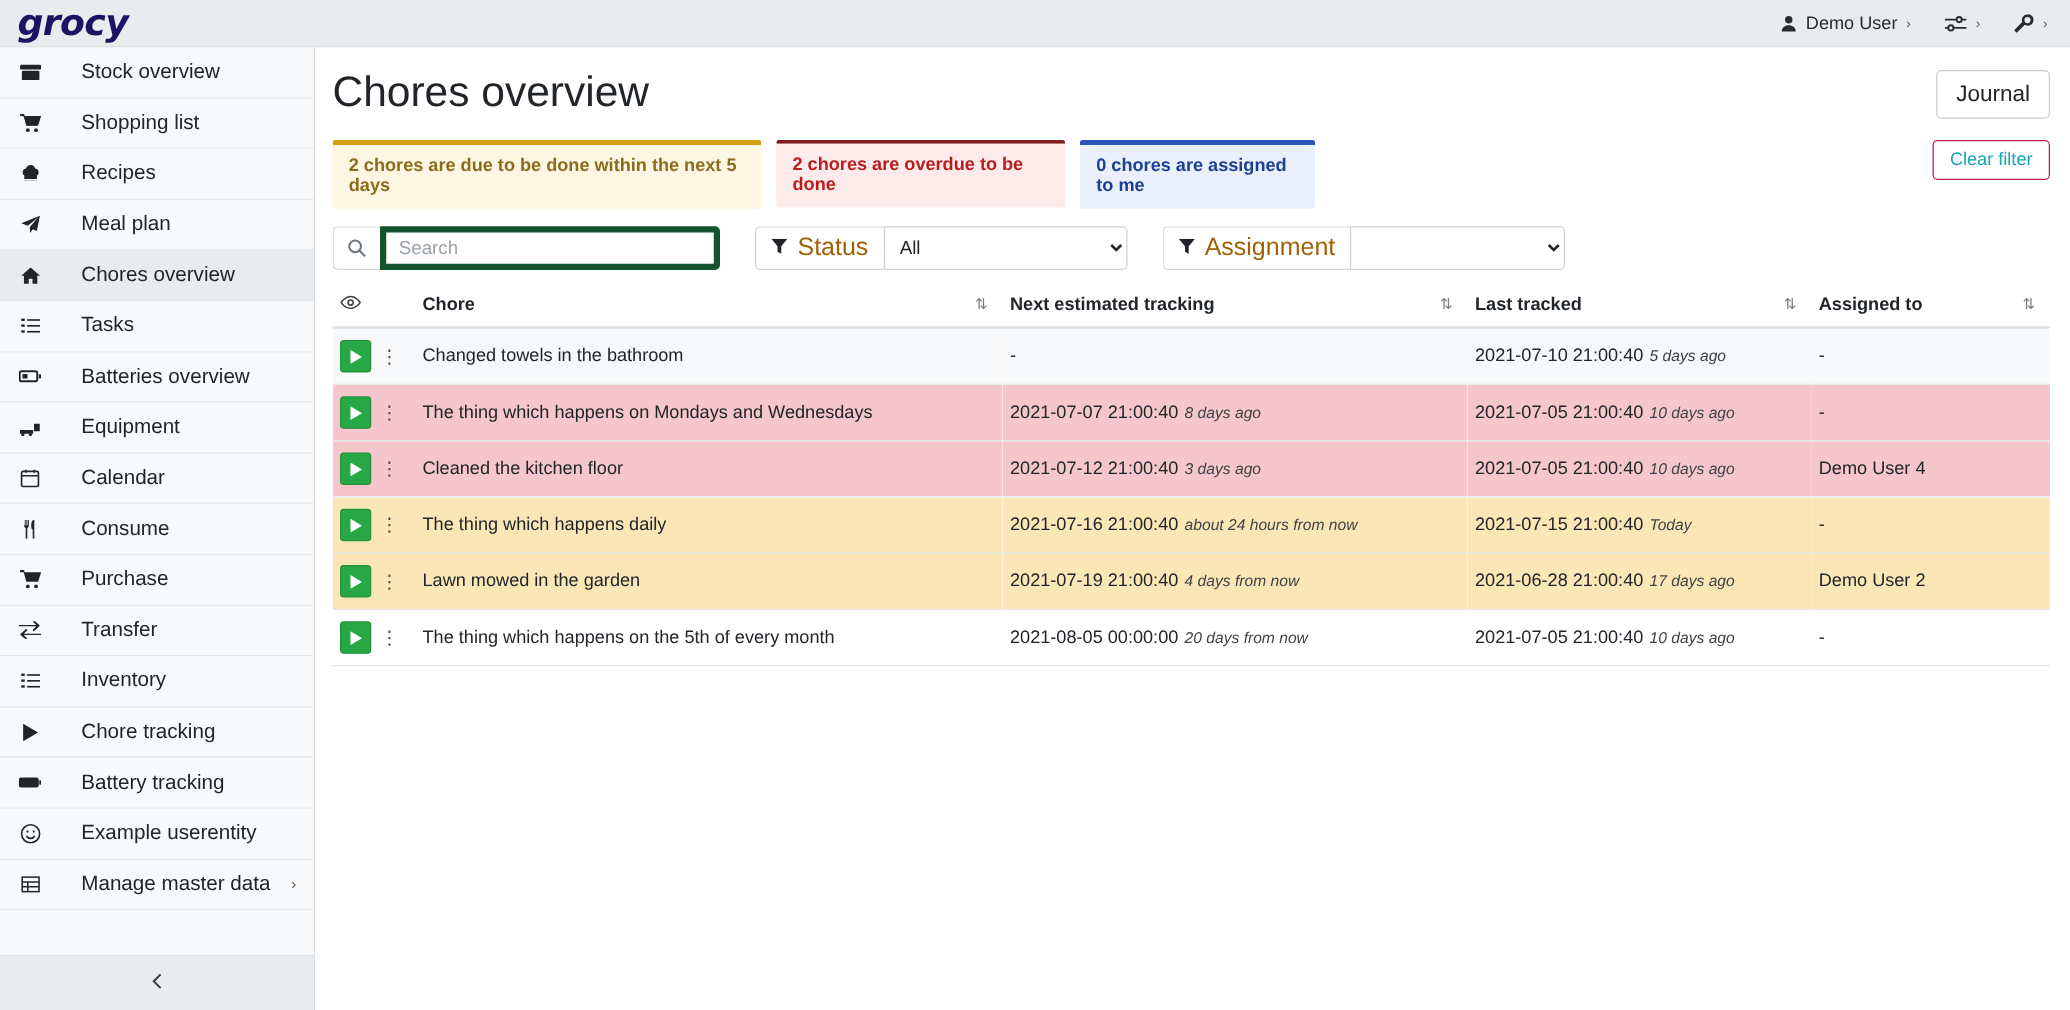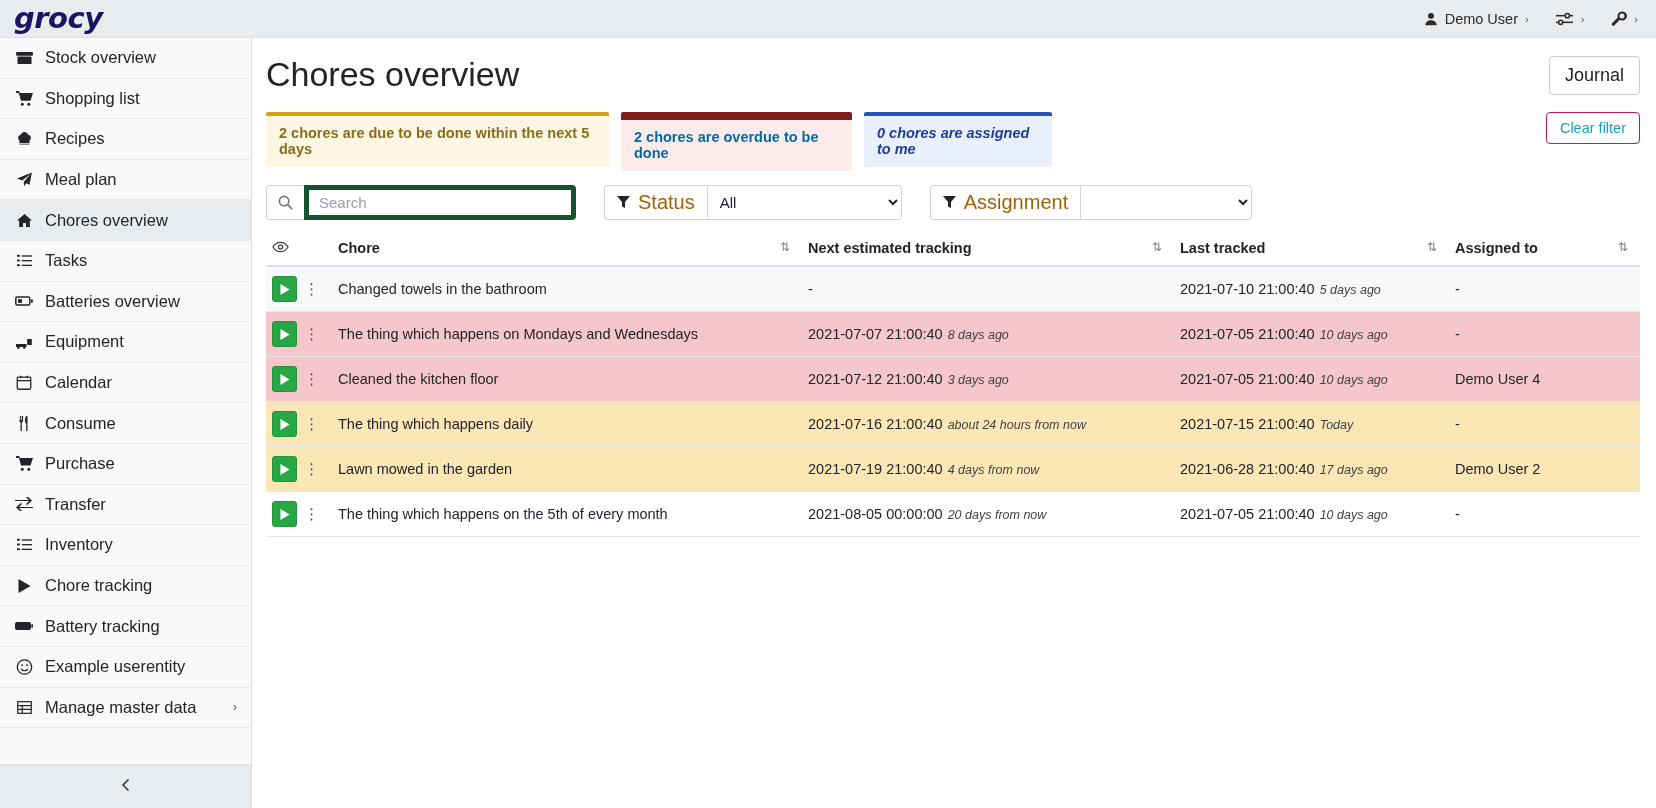--- a/index.html
+++ b/index.html
@@ -50,21 +50,21 @@
     color: #212529;
     border-bottom: 1px solid #e7e9eb;
     cursor: pointer;
     gap: 11px;
   }
   .nav-item.active { background: #e9ecef; }
   .nav-icon {
     width: 20px; display: inline-flex; justify-content: center; align-items: center;
     font-size: 15px; color: #212529;
   }
-  .nav-label { flex: 1; }
+  .nav-label { flex: 1; margin-left: 20px; }
   .nav-chevron { font-size: 12px; color: #555; }
   .sidebar-collapse {
     position: absolute; left: 0; right: 0; bottom: 0;
     height: 44px;
     background: #e9ecef;
     border-top: 1px solid #dcdfe2;
     display: flex; align-items: center; justify-content: center;
     color: #3a3a3a; font-size: 15px; cursor: pointer;
   }
 
@@ -94,26 +94,26 @@
     padding: 9px 13px 10px 13px;
     font-size: 14.5px; font-weight: 700;
     border-radius: 2px;
     cursor: pointer;
   }
   .status-card.due {
     background: #fdf6e3; color: #8a6d1b;
     border-top: 4px solid #d4a017; width: 343px;
   }
   .status-card.overdue {
-    background: #fdeaea; color: #0369a1;
-    border-top: 8px solid #7f1d1d; width: 231px;
+    background: #fdeaea; color: #b91c1c;
+    border-top: 3px solid #7f1d1d; width: 231px;
   }
   .status-card.assigned {
     background: #eaf0fb; color: #1c3f94;
-    border-top: 4px solid #2a53b8; width: 188px; font-style: italic;
+    border-top: 4px solid #2a53b8; width: 188px;
   }
   .clear-filter {
     margin-left: auto;
     border: 1px solid #be185d; color: #17a2b8; background: #fff;
     border-radius: 4px; padding: 7px 13px; font-size: 14.5px; cursor: pointer;
   }
 
   
   .filters {
     margin-top: 14px; display: flex; align-items: center; gap: 28px;

